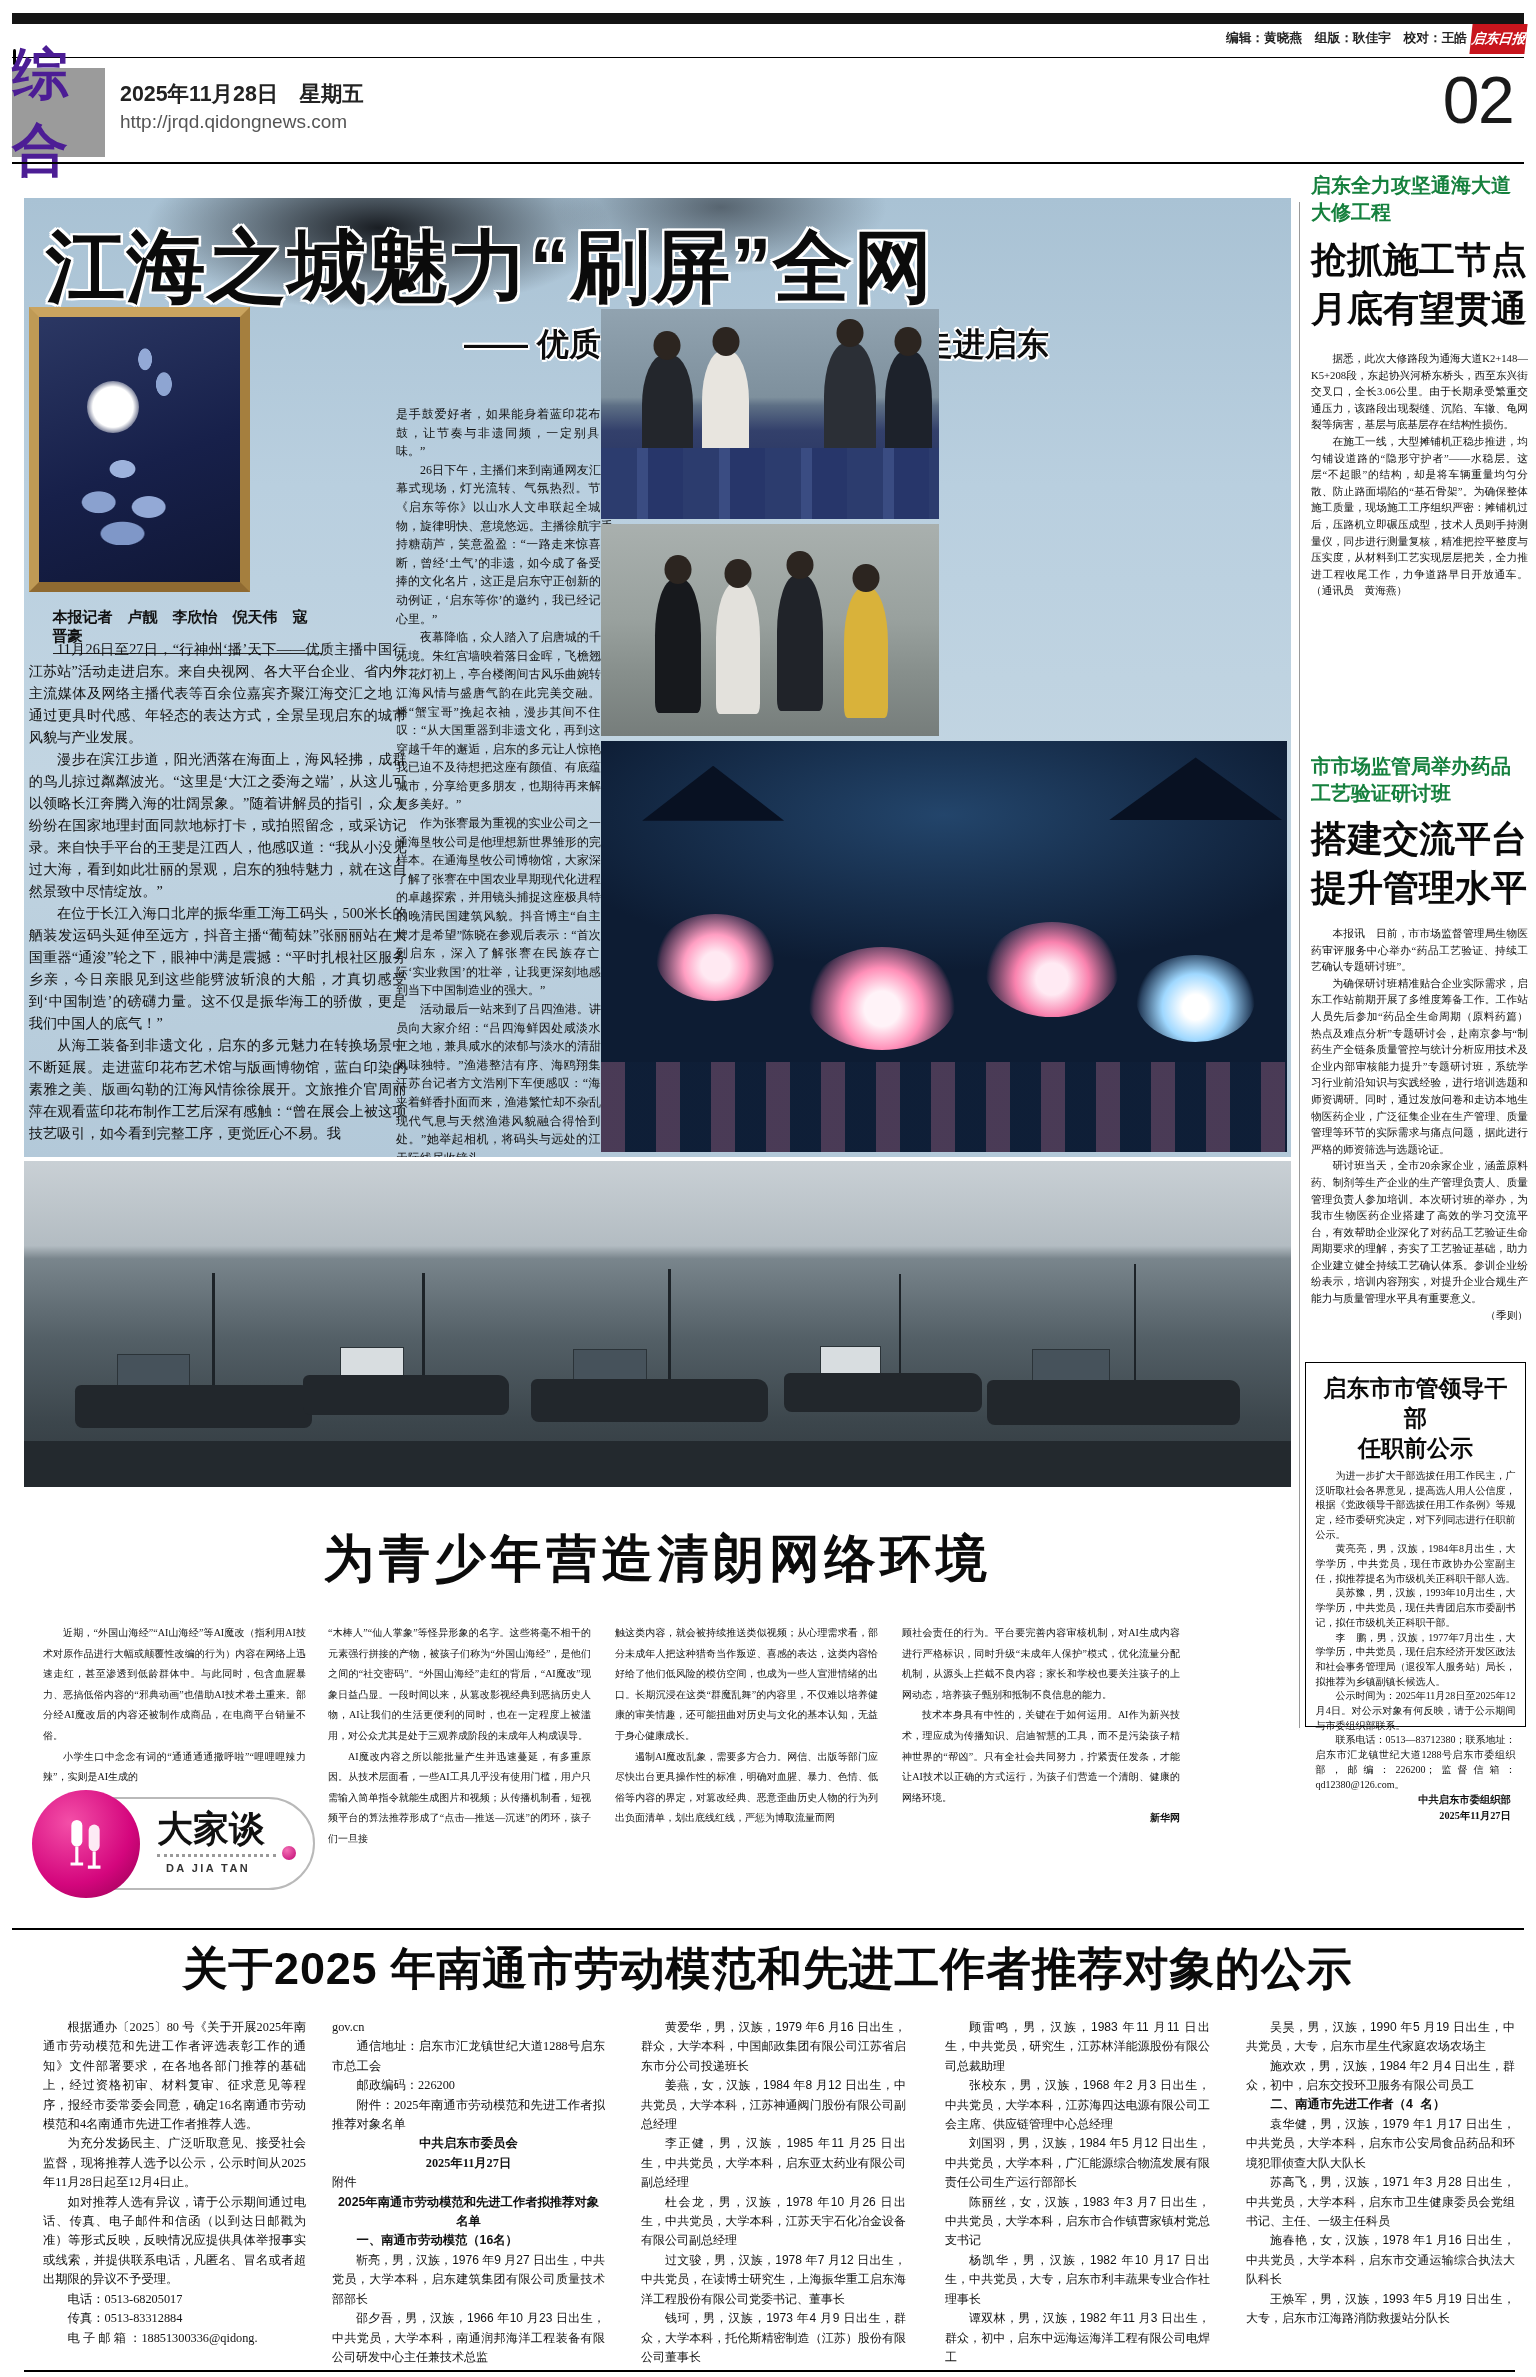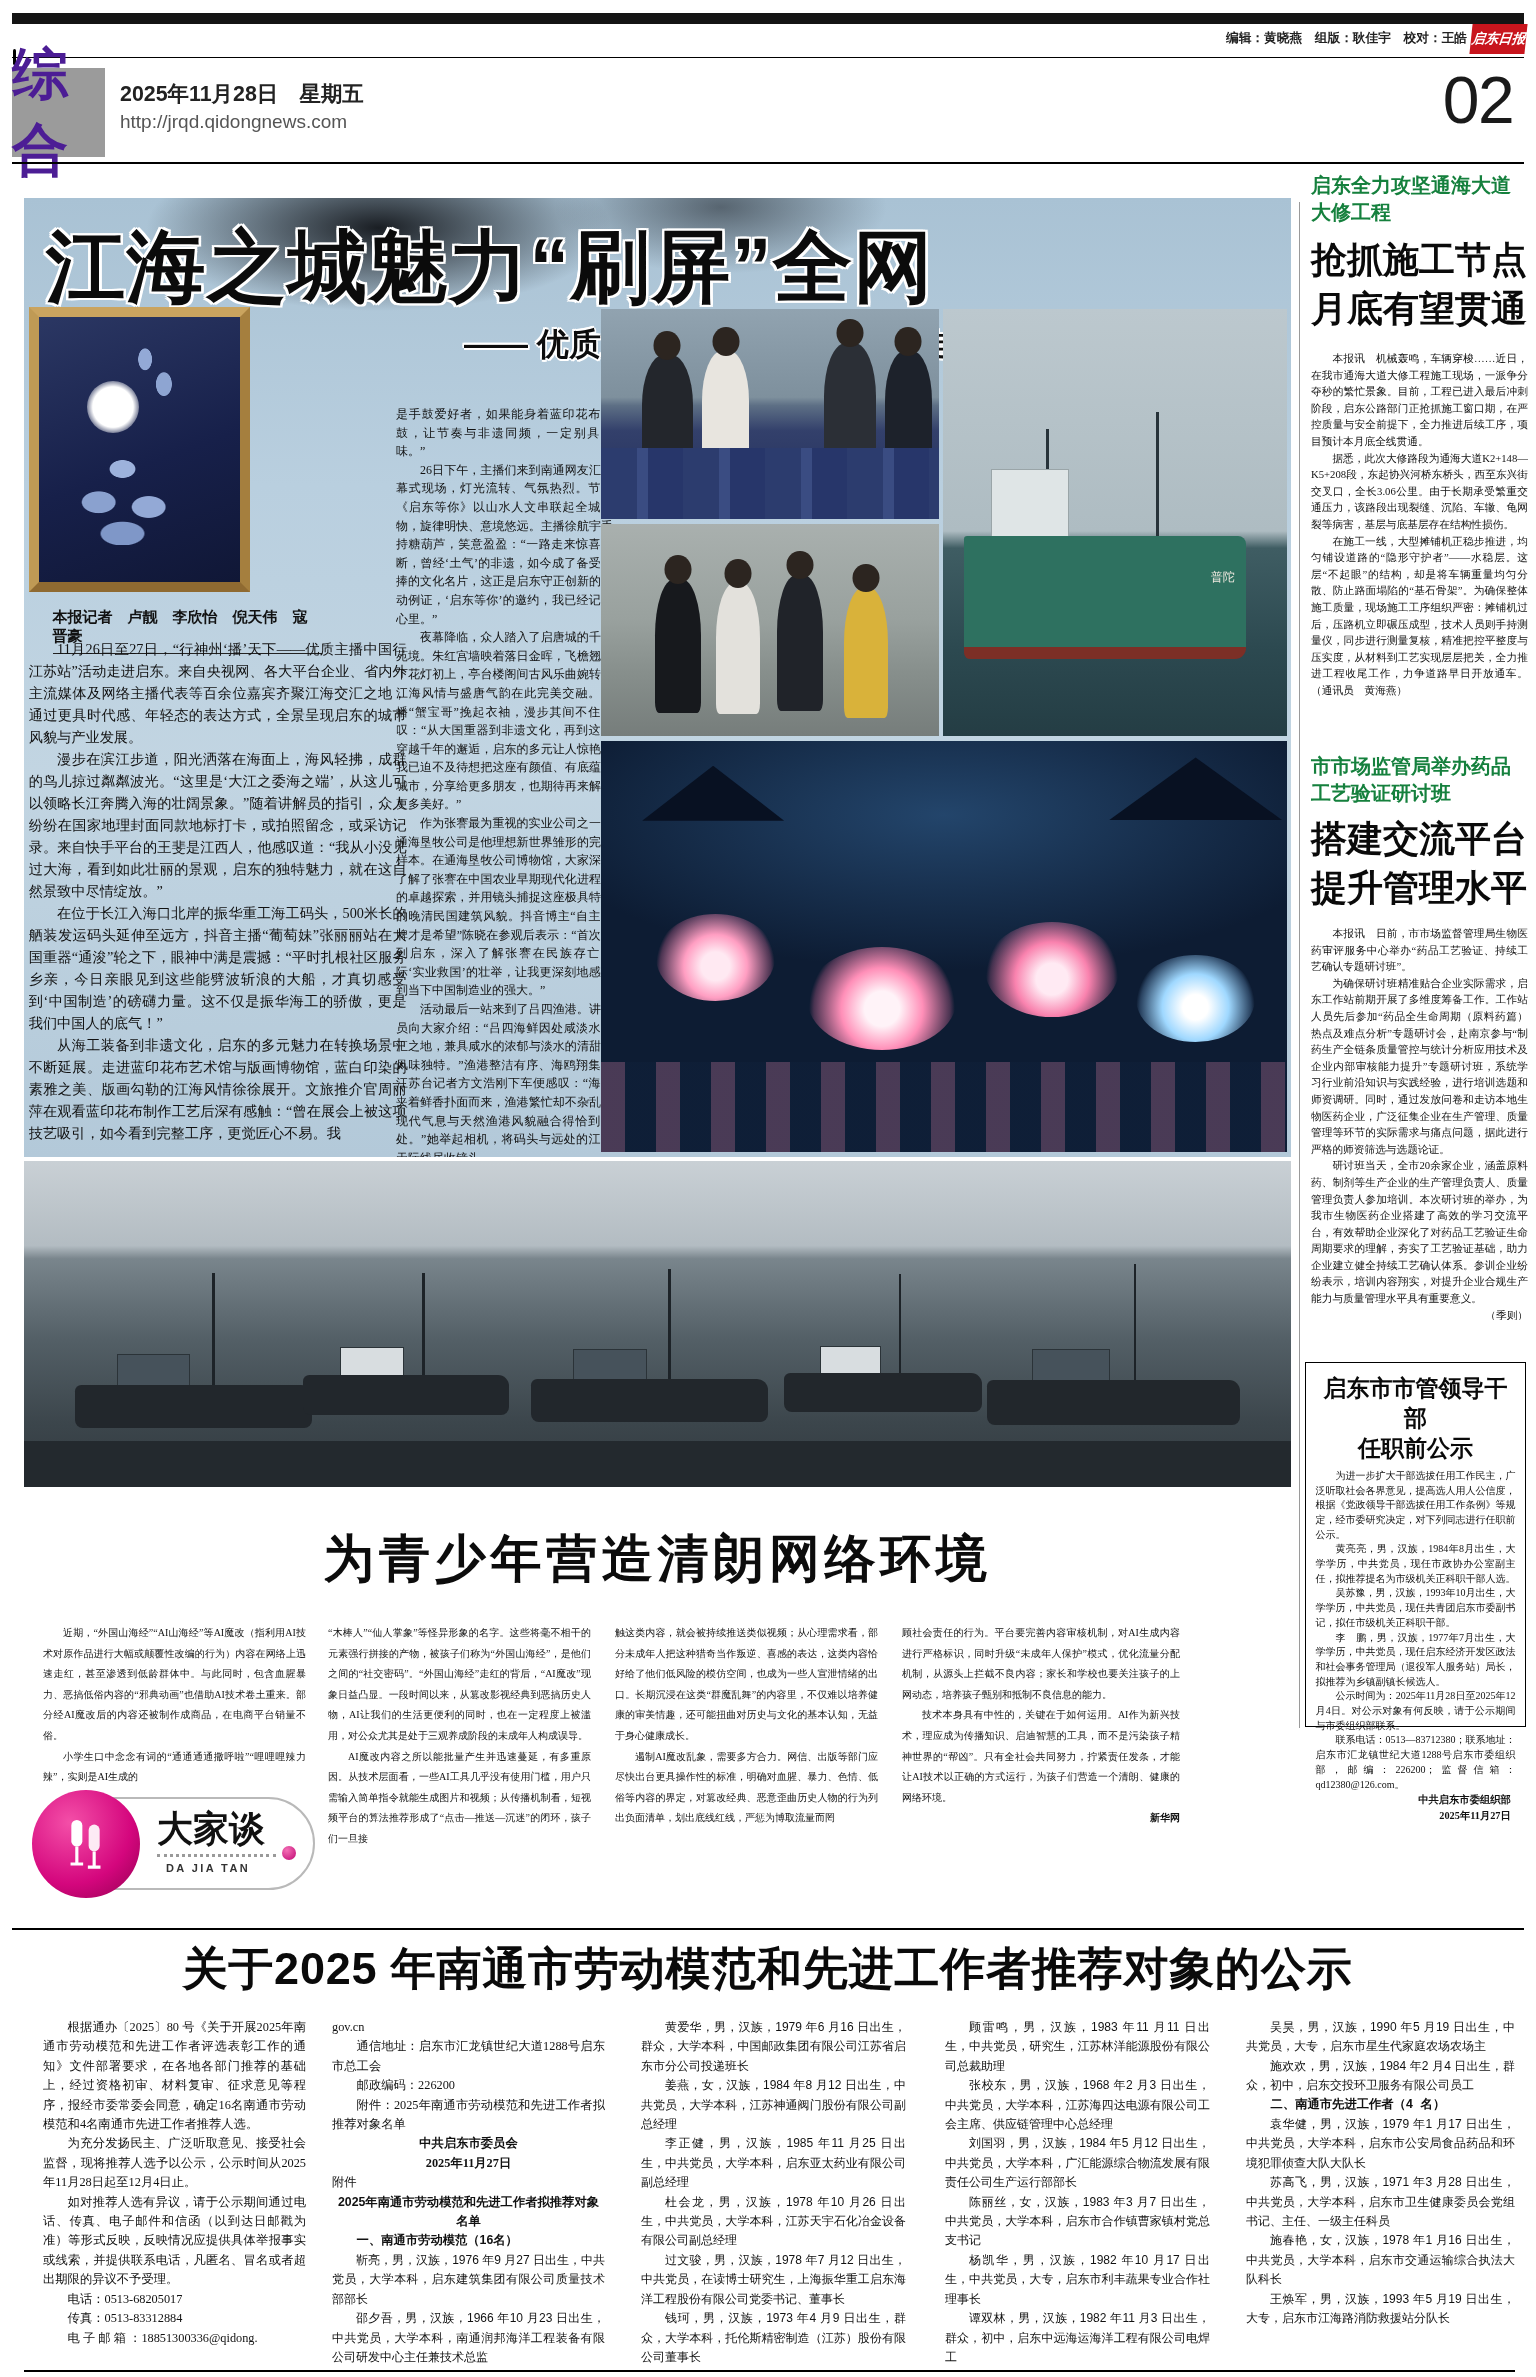--- a/index.html
+++ b/index.html
@@ -176,28 +176,20 @@
       <div class="fig" style="left:66%;top:16%;width:52px;height:127px;background:#2b2f36;">
           <div class="head"></div>
         </div>
       <div class="fig" style="left:84%;top:20%;width:47px;height:119px;background:#1d222b;">
           <div class="head"></div>
         </div>
       <div style="position:absolute;left:0;bottom:0;width:100%;height:34%;
                   background:repeating-linear-gradient(90deg,#2c3c6e 0 36px,#3a4c82 36px 47px,#27366a 47px 82px);"></div>
     </div>
 
-    <div class="abs photo photo-ship">
-      <div class="mast" style="left:30%;bottom:46%;height:26%;"></div>
-      <div class="mast" style="left:62%;bottom:44%;height:32%;"></div>
-      <div class="deckhouse"></div>
-      <div class="hull">
-        <span class="label">普陀</span>
-      </div>
-    </div>
 
     <div class="abs photo photo-walk">
       <div class="fig" style="left:16%;top:26%;width:46px;height:134px;background:#17191d;">
           <div class="head"></div>
         </div>
       <div class="fig" style="left:34%;top:28%;width:44px;height:131px;background:#e3e1dc;">
           <div class="head"></div>
         </div>
       <div class="fig" style="left:52%;top:24%;width:46px;height:136px;background:#202329;">
           <div class="head"></div>
@@ -348,21 +340,20 @@
   </div>
 
   <div class="abs page-bottom-rule"></div>
 
   <div class="abs side-divider"></div>
 
   <div class="abs kicker" style="top:172px;">启东全力攻坚通海大道大修工程</div>
   <div class="abs side-headline" style="top:237px;">抢抓施工节点</div>
   <div class="abs side-headline" style="top:286px;">月底有望贯通</div>
   <div class="abs side-body cols" style="top:350px;height:395px;">
-      <p>本报讯　机械轰鸣，车辆穿梭……近日，在我市通海大道大修工程施工现场，一派争分夺秒的繁忙景象。目前，工程已进入最后冲刺阶段，启东公路部门正抢抓施工窗口期，在严控质量与安全前提下，全力推进后续工序，项目预计本月底全线贯通。</p>
       <p>据悉，此次大修路段为通海大道K2+148—K5+208段，东起协兴河桥东桥头，西至东兴街交叉口，全长3.06公里。由于长期承受繁重交通压力，该路段出现裂缝、沉陷、车辙、龟网裂等病害，基层与底基层存在结构性损伤。</p>
       <p>在施工一线，大型摊铺机正稳步推进，均匀铺设道路的“隐形守护者”——水稳层。这层“不起眼”的结构，却是将车辆重量均匀分散、防止路面塌陷的“基石骨架”。为确保整体施工质量，现场施工工序组织严密：摊铺机过后，压路机立即碾压成型，技术人员则手持测量仪，同步进行测量复核，精准把控平整度与压实度，从材料到工艺实现层层把关，全力推进工程收尾工作，力争道路早日开放通车。　　（通讯员　黄海燕）</p>
     </div>
 
   <div class="abs kicker" style="top:753px;">市市场监管局举办药品工艺验证研讨班</div>
   <div class="abs side-headline" style="top:816px;">搭建交流平台</div>
   <div class="abs side-headline" style="top:865px;">提升管理水平</div>
   <div class="abs side-body cols" style="top:925px;height:395px;">
     <div class="cols">
         <p>本报讯　日前，市市场监督管理局生物医药审评服务中心举办“药品工艺验证、持续工艺确认专题研讨班”。</p>

